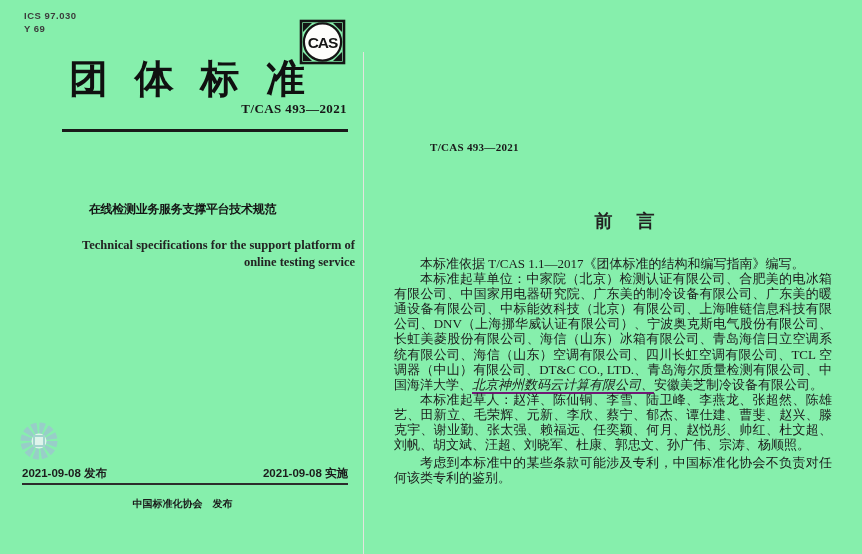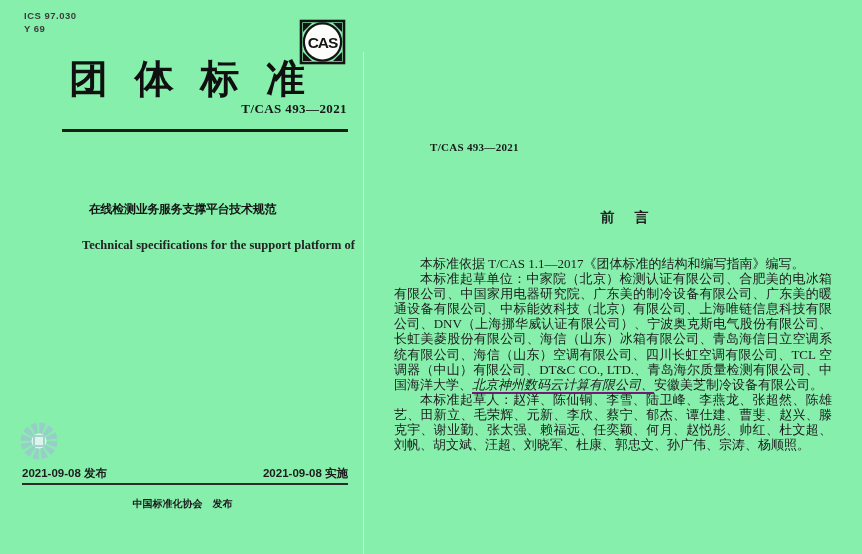--- a/index.html
+++ b/index.html
@@ -29,21 +29,21 @@
   .dates-row{left:22px;top:466px;width:326px;display:flex;justify-content:space-between;
     font-family:"Liberation Sans",sans-serif;font-weight:600;font-size:11.5px;color:#1c1c1c;}
   .rule-bottom{left:22px;top:483px;width:326px;height:2px;background:#2c2c2c;}
   .publisher{left:10px;top:497px;width:345px;text-align:center;
     font-family:"Liberation Sans",sans-serif;font-weight:600;font-size:10px;color:#1a1a1a;}
   .page-edge{left:363px;top:52px;width:1px;height:502px;background:#e4e4de;}
 
   
   .fw-header{left:430px;top:141px;font-weight:700;font-size:11px;letter-spacing:.3px;color:#1a1a1a;}
   .fw-title{left:407px;top:209px;width:438px;text-align:center;
-    font-family:"Liberation Sans",sans-serif;font-weight:700;font-size:14px;
+    font-family:"Liberation Sans",sans-serif;font-weight:700;font-size:18px;
     letter-spacing:3px;color:#222;}
   .fw-body{left:394px;top:256px;width:438px;font-size:13px;line-height:15.1px;
     text-align:justify;color:#1c1c1c;}
   .fw-body p{margin:0;text-indent:2em;}
   .fw-body p.patent{margin-top:3px;}
   .red-underline{border-bottom:2px solid #701a75;padding-bottom:.5px;font-style:italic;}
 </style>
 </head>
 <body>
 
@@ -76,20 +76,21 @@
     </h1>
 
     <div class="abs std-number-cover">T/CAS 493—2021</div>
 
     <div class="abs rule-top"></div>
 
     <h2 class="abs doc-title-cn" style="margin:0">在线检测业务服务支撑平台技术规范</h2>
 
     <div class="abs doc-title-en">
       <div>Technical specifications for the support platform of</div>
+      <div>online testing service</div>
     </div>
 
     <div class="abs stamp">
       <svg width="40" height="40" viewBox="0 0 40 40">
         <circle cx="20" cy="20" r="13" fill="none" stroke="#9cc9cd" stroke-width="11" stroke-dasharray="4.6 2.2"></circle>
         <circle cx="20" cy="20" r="7.5" fill="#eef6f6"></circle>
         <rect x="15" y="15" width="10" height="10" fill="none" stroke="#a8d0d3" stroke-width="2"></rect>
       </svg>
     </div>
 
@@ -108,16 +109,17 @@
   <section>
 
     <div class="abs fw-header">T/CAS 493—2021</div>
 
     <h2 class="abs fw-title" style="margin:0">前　言</h2>
 
     <div class="abs fw-body">
       <p>本标准依据 T/CAS 1.1—2017《团体标准的结构和编写指南》编写。</p>
       <p><span>本标准起草单位：中家院（北京）检测认证有限公司、合肥美的电冰箱有限公司、中国家用电器研究院、广东美的制冷设备有限公司、广东美的暖通设备有限公司、中标能效科技（北京）有限公司、上海唯链信息科技有限公司、DNV（上海挪华威认证有限公司）、宁波奥克斯电气股份有限公司、长虹美菱股份有限公司、海信（山东）冰箱有限公司、青岛海信日立空调系统有限公司、海信（山东）空调有限公司、四川长虹空调有限公司、TCL 空调器（中山）有限公司、DT&amp;C CO., LTD.、青岛海尔质量检测有限公司、中国海洋大学、</span><span class="red-underline">北京神州数码云计算有限公司、</span><span>安徽美芝制冷设备有限公司。</span></p>
       <p>本标准起草人：赵洋、陈仙铜、李雪、陆卫峰、李燕龙、张超然、陈雄艺、田新立、毛荣辉、元新、李欣、蔡宁、郁杰、谭仕建、曹斐、赵兴、滕克宇、谢业勤、张太强、赖福远、任奕颖、何月、赵悦彤、帅红、杜文超、刘帆、胡文斌、汪超、刘晓军、杜康、郭忠文、孙广伟、宗涛、杨顺照。</p>
+      <p class="patent">考虑到本标准中的某些条款可能涉及专利，中国标准化协会不负责对任何该类专利的鉴别。</p>
     </div>
   </section>
 
 </div>
 
 </body></html>

